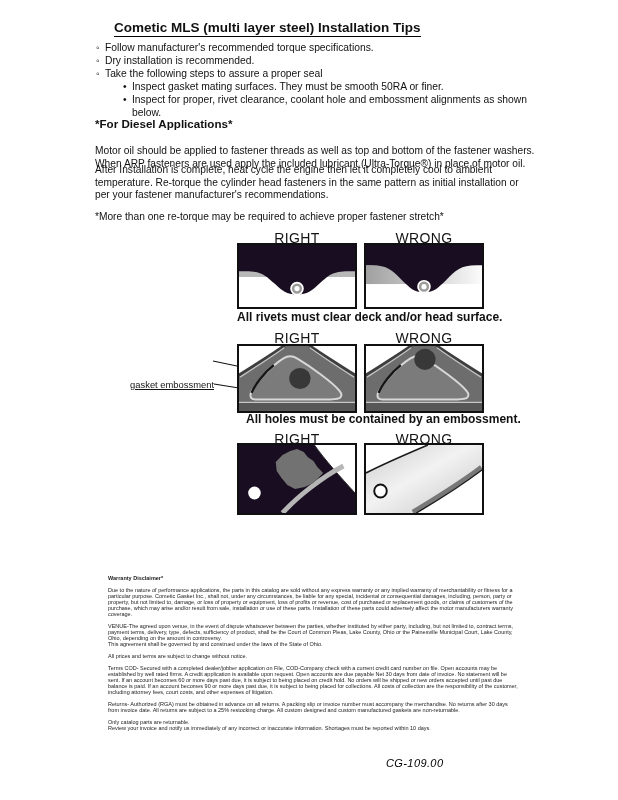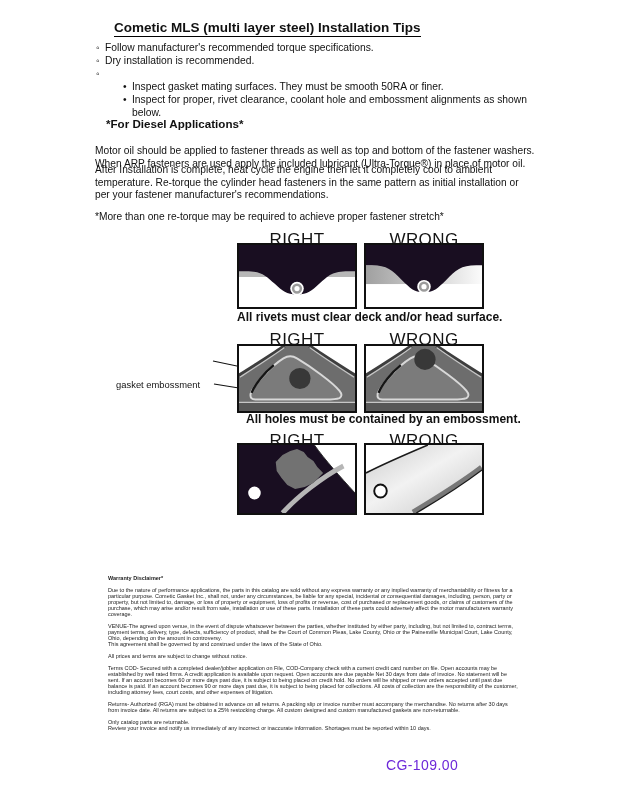--- a/index.html
+++ b/index.html
@@ -5,54 +5,55 @@
   html,body{margin:0;padding:0;background:#e8e8e8;}
   .page{position:relative;width:618px;height:800px;background:#fff;margin:0 auto;
         font-family:"Liberation Sans", sans-serif;color:#111;overflow:hidden;}
   .abs{position:absolute;}
   .title{left:114px;top:20px;font-size:13.5px;font-weight:bold;
          border-bottom:1.6px solid #000;padding-bottom:1px;display:inline-block;}
   .tips{left:96px;top:41px;font-size:10.3px;line-height:13px;width:440px;}
   .tip{display:flex;}
   .tip .b{width:9px;flex:none;}
   .tip.sub{margin-left:27px;}
-  .dheading{left:106px;top:117px;font-size:11.6px;font-weight:bold;}
+  .dheading{left:95px;top:117px;font-size:11.6px;font-weight:bold;}
   .para{font-size:10.2px;line-height:12.6px;width:440px;left:95px;}
   .dp1{top:145px;}
   .dp2{top:164px;}
   .dnote{top:211px;}
-  .dg-label{width:120px;text-align:center;font-size:17px;letter-spacing:.4px;color:#141414;}
+  .dg-label{width:120px;text-align:center;font-size:14px;letter-spacing:.4px;color:#141414;}
   .dbox{width:120px;border:2px solid #101010;box-sizing:border-box;background:#fff;}
   .dbox svg{display:block;width:100%;height:100%;}
   .caption{font-size:12px;font-weight:bold;line-height:11.5px;color:#111;}
   .sidelabel{width:94px;text-align:right;font-size:9.4px;line-height:11px;color:#141414;}
   .warranty{left:108px;top:575px;width:410px;font-size:5.5px;line-height:6px;color:#1c1c1c;}
   .warranty .wh{font-weight:bold;margin-bottom:6px;}
   .warranty p{margin:0 0 6px 0;}
   .warranty p.tight{margin-bottom:0;}
-  .pageno{left:386px;top:757px;font-size:14px;letter-spacing:.4px;color:#6d28d9;}
+  .pageno{left:386px;top:757px;font-size:11px;letter-spacing:.4px;color:#000000;font-style:italic;}
 </style>
 </head>
 <body>
 
 <div class="page">
 
   <div class="abs title">Cometic MLS (multi layer steel) Installation Tips</div>
 
   <div class="abs tips">
     <div class="tip">
       <span class="b">◦</span>
       <span>Follow manufacturer's recommended torque specifications.</span>
     </div>
     <div class="tip">
       <span class="b">◦</span>
       <span>Dry installation is recommended.</span>
     </div>
     <div class="tip">
       <span class="b">◦</span>
+      <span>Take the following steps to assure a proper seal</span>
     </div>
     <div class="tip sub">
       <span class="b">•</span>
       <span>Inspect gasket mating surfaces.  They must be smooth 50RA or finer.</span>
     </div>
     <div class="tip sub">
       <span class="b">•</span>
       <span>Inspect for proper, rivet clearance, coolant hole and embossment alignments as shown below.</span>
     </div>
   </div>
@@ -91,21 +92,21 @@
       <circle cx="60" cy="43" r="7" fill="#ffffff"></circle>
       <circle cx="60" cy="43" r="4" fill="none" stroke="#9b9b9b" stroke-width="2.6"></circle>
     </svg>
   </div>
 
   <div class="abs caption" style="left:237px;top:312px;">All rivets must clear deck and/or head surface.</div>
 
   <div class="abs dg-label" style="left:237px;top:330px;">RIGHT</div>
   <div class="abs dg-label" style="left:364px;top:330px;">WRONG</div>
 
-  <div class="abs sidelabel" style="left:106px;top:379px;">gasket embossment</div>
+  <div class="abs sidelabel" style="left:120px;top:379px;text-decoration:underline;">gasket embossment</div>
 
   <svg class="abs" style="left:212px;top:350px;" width="100" height="50">
     <line x1="1" y1="11" x2="87" y2="29" stroke="#111" stroke-width="1.1"></line>
     <line x1="2" y1="34" x2="52" y2="42" stroke="#111" stroke-width="1.1"></line>
   </svg>
 
   <div class="abs dbox" style="left:237px;top:344px;height:69px;">
     <svg viewBox="0 0 120 68" preserveAspectRatio="none">
       <rect x="0" y="0" width="120" height="68" fill="#ffffff"></rect>
       <path d="M0,31 C20,18 38,7 47,0 L73,0 C82,7 100,18 120,31 V68 H0 Z" fill="#6d6d6d"></path>

